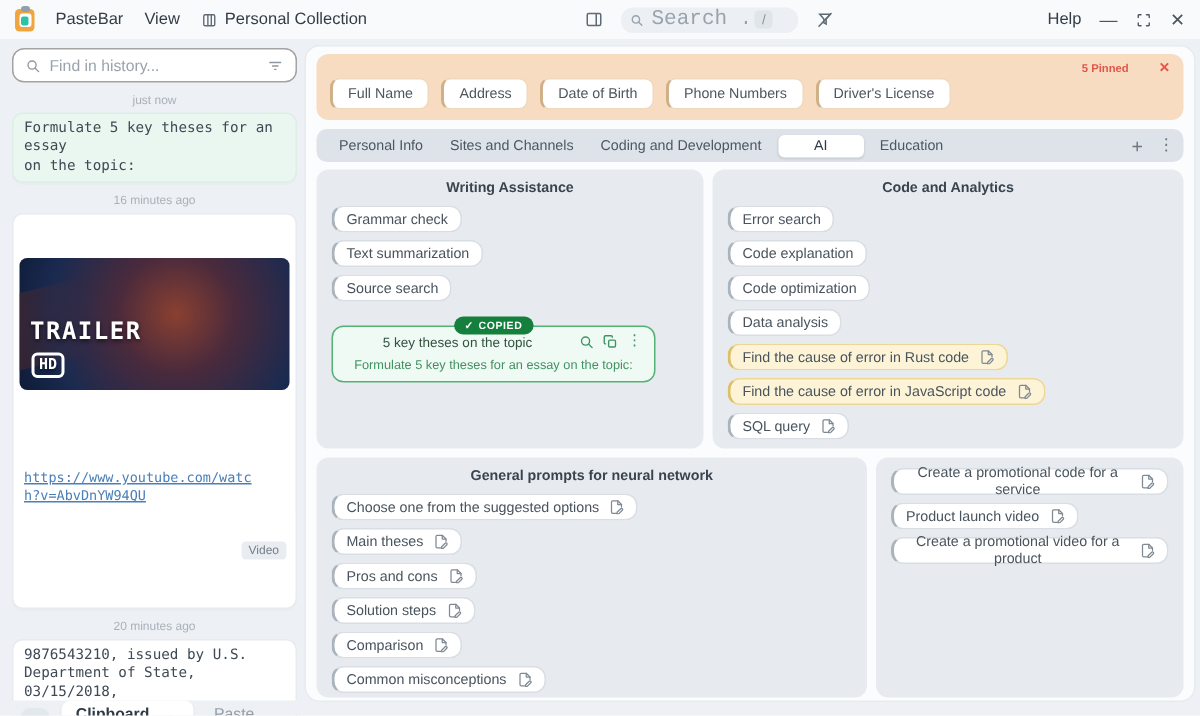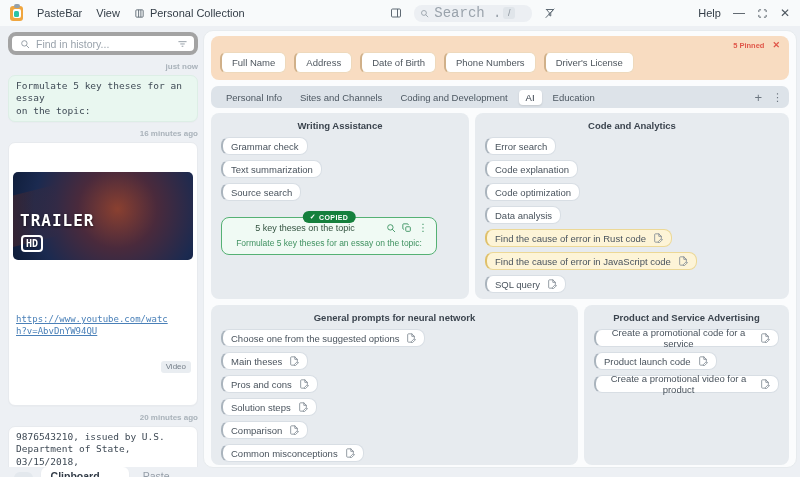--- a/index.html
+++ b/index.html
@@ -23,26 +23,26 @@
                height:17px; padding:0 6px; width:118px; color:#98a1aa; }
   .tb-search input { border:none; background:transparent; outline:none; font-size:14px; color:#7c858e;
                      width:64px; font-family:Liberation Mono, monospace; }
   .tb-search input::placeholder { color:#9aa3ac; }
   .kbd { background:#e0e5ea; color:#8a939c; border-radius:3px; font-size:9px; width:12px; height:12px;
          display:flex; align-items:center; justify-content:center; }
   .winbtn { color:#4d565f; font-size:12px; line-height:1; cursor:default; }
 
   
   .sidebar { position:absolute; left:8px; top:32px; width:190px; height:435px; }
-  .findbox { display:flex; align-items:center; gap:6px; background:#fff; border:4px solid #a3a3a3;
+  .findbox { display:flex; align-items:center; gap:6px; background:#fff; border:1px solid #a3a3a3;
              border-radius:8px; height:23px; padding:0 8px; color:#8f98a1; }
   .findbox input { border:none; outline:none; flex:1; font-size:10.5px; color:#6d767f; background:transparent;
                    font-family:"Liberation Sans",sans-serif; }
   .findbox input::placeholder { color:#9aa3ac; }
-  .timelabel { text-align:right; font-size:8px; color:#a9b2ba; margin:7px 0 4px;font-weight:bold; }
+  .timelabel { text-align:center; font-size:8px; color:#a9b2ba; margin:7px 0 4px; }
   .clip-card { background:#fff; border:1px solid #e7eaee; border-radius:7px; padding:4px 7px;
                font-family:"DejaVu Sans Mono", monospace; font-size:9.5px; line-height:1.3;
                color:#3f4a55; white-space:pre-wrap; box-shadow:0 1px 1px rgba(0,0,0,.02); }
   .clip-green { background:#e9f7f0; border-color:#ddeee6; }
   .badge { background:#e9edf1; color:#747e88; border-radius:3px; font-size:8px; padding:1px 5px;
            font-family:"Liberation Sans",sans-serif; white-space:nowrap; }
   .linktext { color:#4a80b8; text-decoration:underline; word-break:break-all;
               font-family:"DejaVu Sans Mono", monospace; font-size:9px; line-height:1.35; }
   
   .video-card { padding:4px; }
@@ -64,29 +64,29 @@
              display:flex; align-items:center; justify-content:center; }
   .sf-tab-active { background:#fff; border-radius:6px; padding:3px 10px; font-size:10.5px; font-weight:bold;
                    color:#2f3945; box-shadow:0 1px 2px rgba(0,0,0,.06); }
   .sf-tab { font-size:10.5px; color:#949da7; padding:3px 6px; }
 
   
   .board { position:absolute; left:203px; top:30px; width:594px; height:438px; background:#fbfcfd;
            border:1px solid #e7ebee; border-radius:10px; }
   .pinned { position:absolute; left:7px; top:5px; width:578px; height:44px; background:#f8dcc1; border-radius:8px; }
   .pinned-head { position:absolute; top:4px; right:9px; font-size:7.5px; font-weight:bold; color:#e0574a;
-                 display:flex; align-items:center; gap:8px; }
+                 display:flex; align-items:center; gap:20px; }
   .pinned-x { font-size:9px; }
   .pinned-pills { position:absolute; left:9px; top:16px; display:flex; gap:8px; }
   .pill { height:21px; line-height:19px; padding:0 10px; background:#fff; border:1px solid #eed9bc;
           border-left:2px solid #d0b089; border-radius:6px; font-size:9.5px; color:#4e565e; }
   .tabsbar { position:absolute; left:7px; top:55px; width:578px; height:22px; background:#dde3e9;
              border-radius:7px; display:flex; align-items:center; padding:0 6px; }
   .tab { font-size:9.5px; color:#4c5761; padding:2px 9px; }
-  .tab.active { background:#fff; border-radius:4px; padding:2px 7px; margin:0 2px;
+  .tab.active { background:#fff; border-radius:4px; padding:2px 24px; margin:0 2px;
                 box-shadow:0 1px 2px rgba(0,0,0,.12); color:#2f3945; }
   .tabs-right { margin-left:auto; display:flex; align-items:center; gap:10px; color:#6c7680; }
   .tabs-plus { font-size:13px; line-height:1; }
   .dots-v { font-size:11px; letter-spacing:0; line-height:1; }
 
   .panel { position:absolute; background:#e7ebef; border-radius:8px; padding:7px 10px;text-align:center; }
   .panel-wa { left:7px;  top:82px;  width:258px; height:186px; }
   .panel-ca { left:271px; top:82px; width:314px; height:186px; }
   .panel-gp { left:7px;  top:274px; width:367px; height:160px; }
   .panel-ad { left:380px; top:274px; width:205px; height:160px; }
@@ -402,34 +402,33 @@
               <path d="M12.5 22H6a2 2 0 0 1-2-2V4a2 2 0 0 1 2-2h8l6 6v4"></path>
               <path d="M14 2v6h6"></path>
               <path d="M21.3 14.7a1.9 1.9 0 0 0-2.6 0L13 20.4V23h2.6l5.7-5.7a1.9 1.9 0 0 0 0-2.6z"></path>
             </svg>
 </span>
         </div>
       </div>
   </section>
 
   <section class="panel panel-ad">
-    <div class="panel-title">Product and Service Advertising</div>
     <div class="items">
         <div class="item">
           <span>Create a promotional code for a service</span>
           <span class="tpl-icon">
   <svg viewBox="0 0 24 24" fill="none" stroke="currentColor" stroke-width="2" stroke-linecap="round" stroke-linejoin="round">
               <path d="M12.5 22H6a2 2 0 0 1-2-2V4a2 2 0 0 1 2-2h8l6 6v4"></path>
               <path d="M14 2v6h6"></path>
               <path d="M21.3 14.7a1.9 1.9 0 0 0-2.6 0L13 20.4V23h2.6l5.7-5.7a1.9 1.9 0 0 0 0-2.6z"></path>
             </svg>
 </span>
         </div>
         <div class="item">
-          <span>Product launch code</span>
+          <span>Product launch video</span>
           <span class="tpl-icon">
   <svg viewBox="0 0 24 24" fill="none" stroke="currentColor" stroke-width="2" stroke-linecap="round" stroke-linejoin="round">
               <path d="M12.5 22H6a2 2 0 0 1-2-2V4a2 2 0 0 1 2-2h8l6 6v4"></path>
               <path d="M14 2v6h6"></path>
               <path d="M21.3 14.7a1.9 1.9 0 0 0-2.6 0L13 20.4V23h2.6l5.7-5.7a1.9 1.9 0 0 0 0-2.6z"></path>
             </svg>
 </span>
         </div>
         <div class="item">
           <span>Create a promotional video for a product</span>

